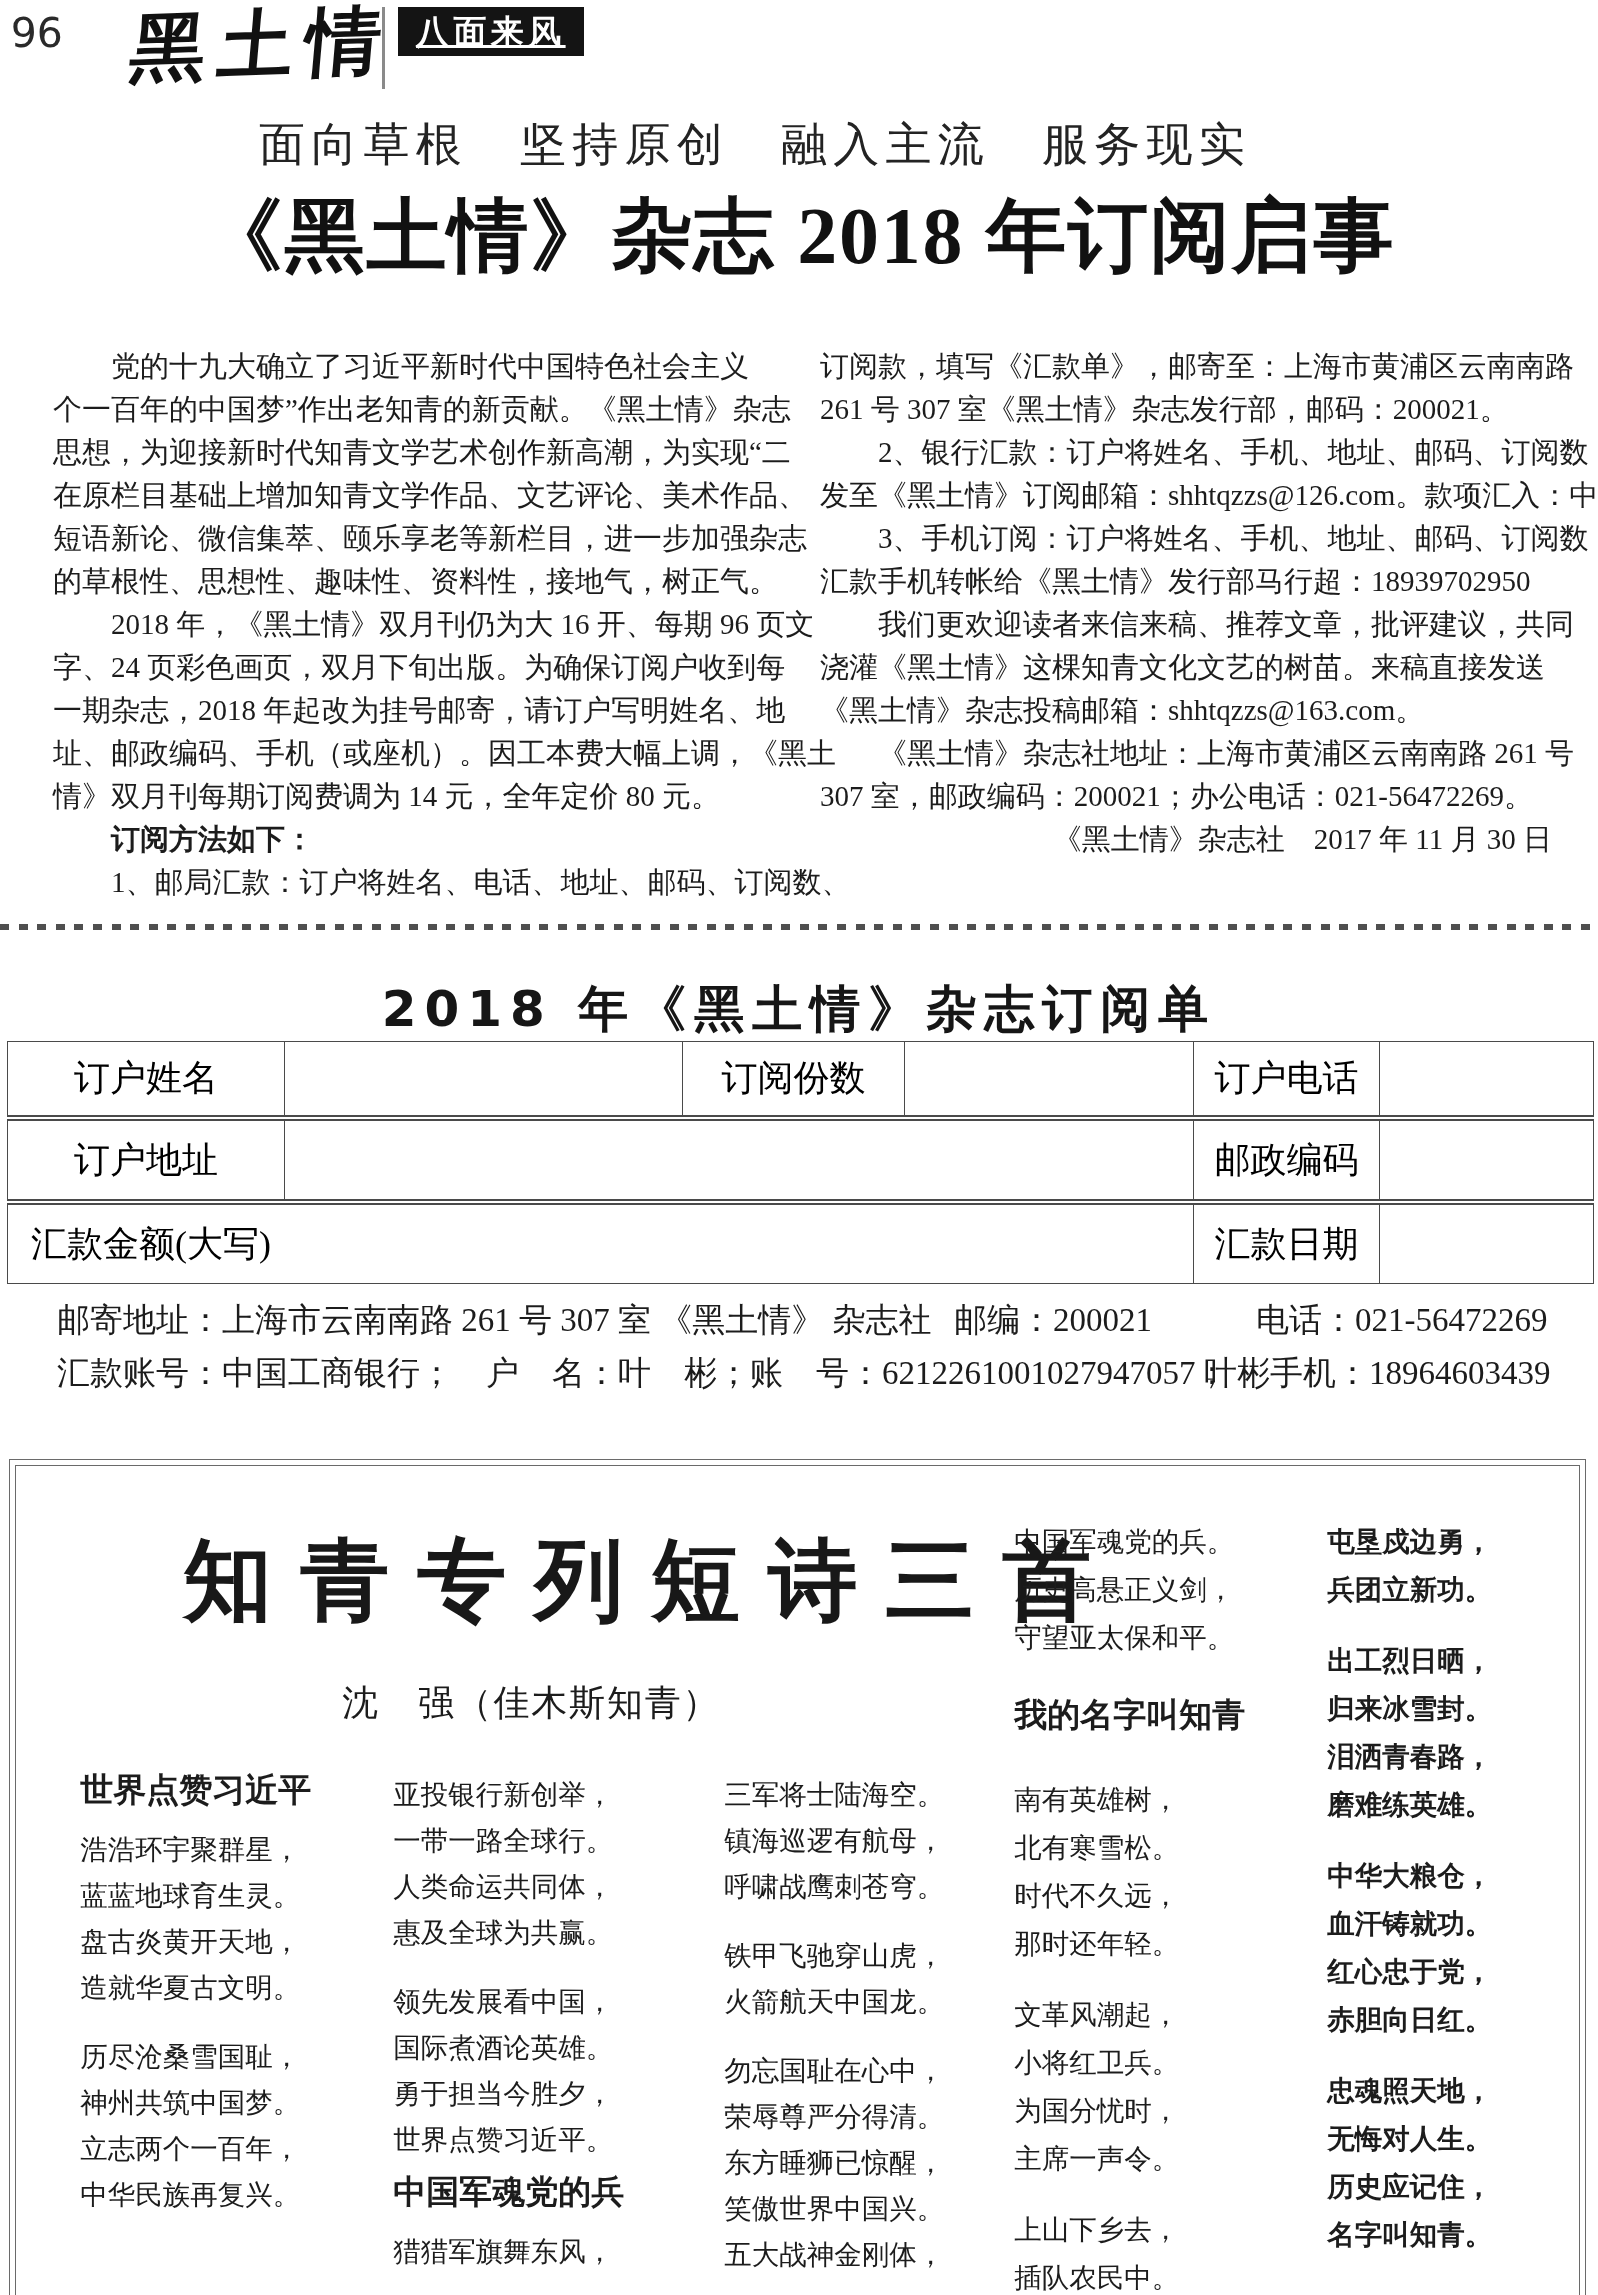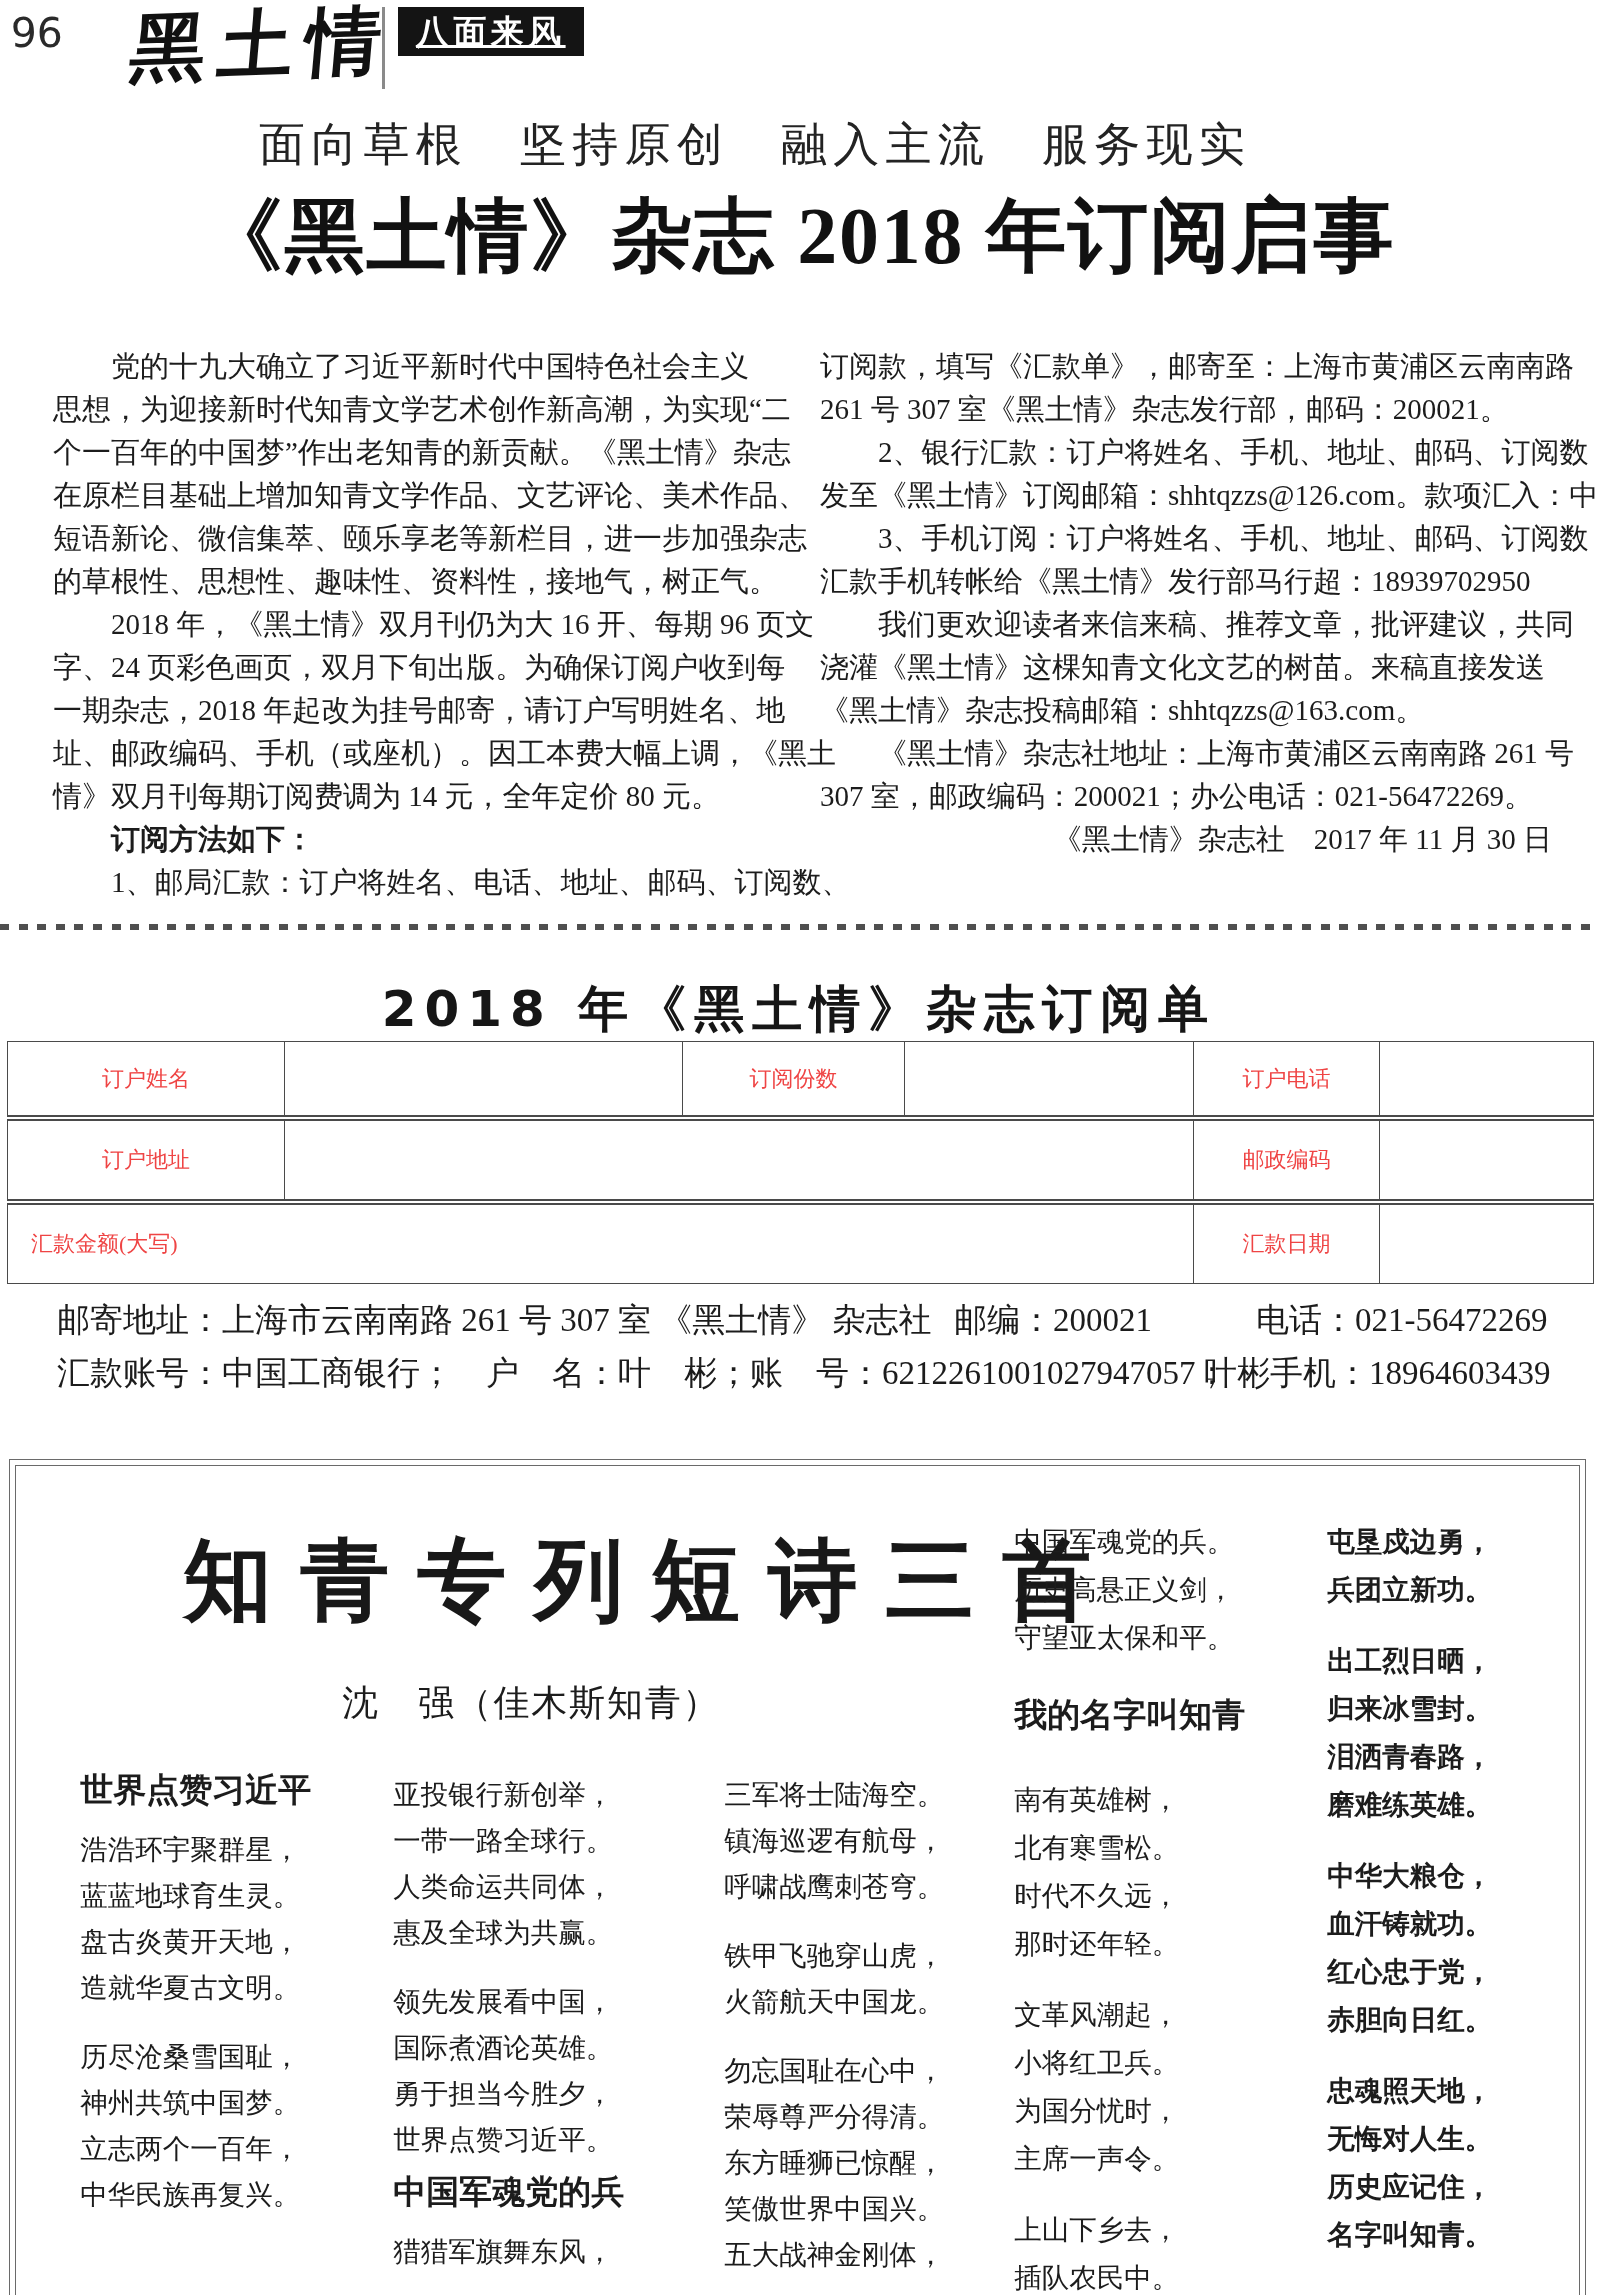--- a/index.html
+++ b/index.html
@@ -31,22 +31,22 @@
   .bline.br{text-align:right;padding-right:32px;}
   
   .dashed{position:absolute;top:924px;left:0;width:1598px;height:6.2px;
     background:repeating-linear-gradient(90deg,#4f4f4f 0 9px,transparent 9px 18.6px);}
   
   .form-title{position:absolute;top:941px;left:0;width:1598px;text-align:center;
     font-family:"DejaVu Sans","Liberation Sans",sans-serif;font-weight:bold;
     font-size:50px;letter-spacing:8px;color:#161616;margin-top:35px;}
   table.sub{position:absolute;top:1041px;left:7px;width:1586px;border-collapse:collapse;
     table-layout:fixed;}
-  table.sub td{border:1.8px solid #4a4a4a;font-size:22px;text-align:center;
-    vertical-align:middle;color:#ef4444;}
+  table.sub td{border:1.8px solid #4a4a4a;font-size:36px;text-align:center;
+    vertical-align:middle;color:#000000;}
   table.sub tr.r1 td{height:71px;}
   table.sub tr.r2 td,table.sub tr.r3 td{height:76px;border-top:6.2px double #4a4a4a;}
   table.sub td.lbl-left{text-align:left;padding-left:23px;}
   
   .mail-info{position:absolute;top:1298px;left:57px;width:1527px;height:107px;font-size:33px;color:#1c1c1c;}
   .mail-info span{position:absolute;white-space:nowrap;}
   .mi-a{left:0;top:0;} .mi-b{left:897px;top:0;} .mi-c{left:1199px;top:0;}
   .mi-d{left:0;top:53px;} .mi-e{left:1147px;top:53px;}
   
   .pbox{position:absolute;top:1419px;left:9px;width:1577px;height:854px;
@@ -75,22 +75,22 @@
 <div class="logo">黑土情</div>
 <div class="hdr-divider"></div>
 <div class="badge">八面来风</div>
 
 <div class="slogan">面向草根　坚持原创　融入主流　服务现实</div>
 <div class="notice-title">《黑土情》杂志 2018 年订阅启事</div>
 
 <div class="body-cols">
   <div class="bcol left">
       <div class="bline">　　党的十九大确立了习近平新时代中国特色社会主义</div>
+      <div class="bline">个一百年的中国梦”作出老知青的新贡献。《黑土情》杂志</div>
       <div class="bline">思想，为迎接新时代知青文学艺术创作新高潮，为实现“二</div>
-      <div class="bline">个一百年的中国梦”作出老知青的新贡献。《黑土情》杂志</div>
       <div class="bline">在原栏目基础上增加知青文学作品、文艺评论、美术作品、</div>
       <div class="bline">短语新论、微信集萃、颐乐享老等新栏目，进一步加强杂志</div>
       <div class="bline">的草根性、思想性、趣味性、资料性，接地气，树正气。</div>
       <div class="bline">　　2018 年，《黑土情》双月刊仍为大 16 开、每期 96 页文</div>
       <div class="bline">字、24 页彩色画页，双月下旬出版。为确保订阅户收到每</div>
       <div class="bline">一期杂志，2018 年起改为挂号邮寄，请订户写明姓名、地</div>
       <div class="bline">址、邮政编码、手机（或座机）。因工本费大幅上调，《黑土</div>
       <div class="bline">情》双月刊每期订阅费调为 14 元，全年定价 80 元。</div>
       <div class="bline bb">　　订阅方法如下：</div>
       <div class="bline">　　1、邮局汇款：订户将姓名、电话、地址、邮码、订阅数、</div>

